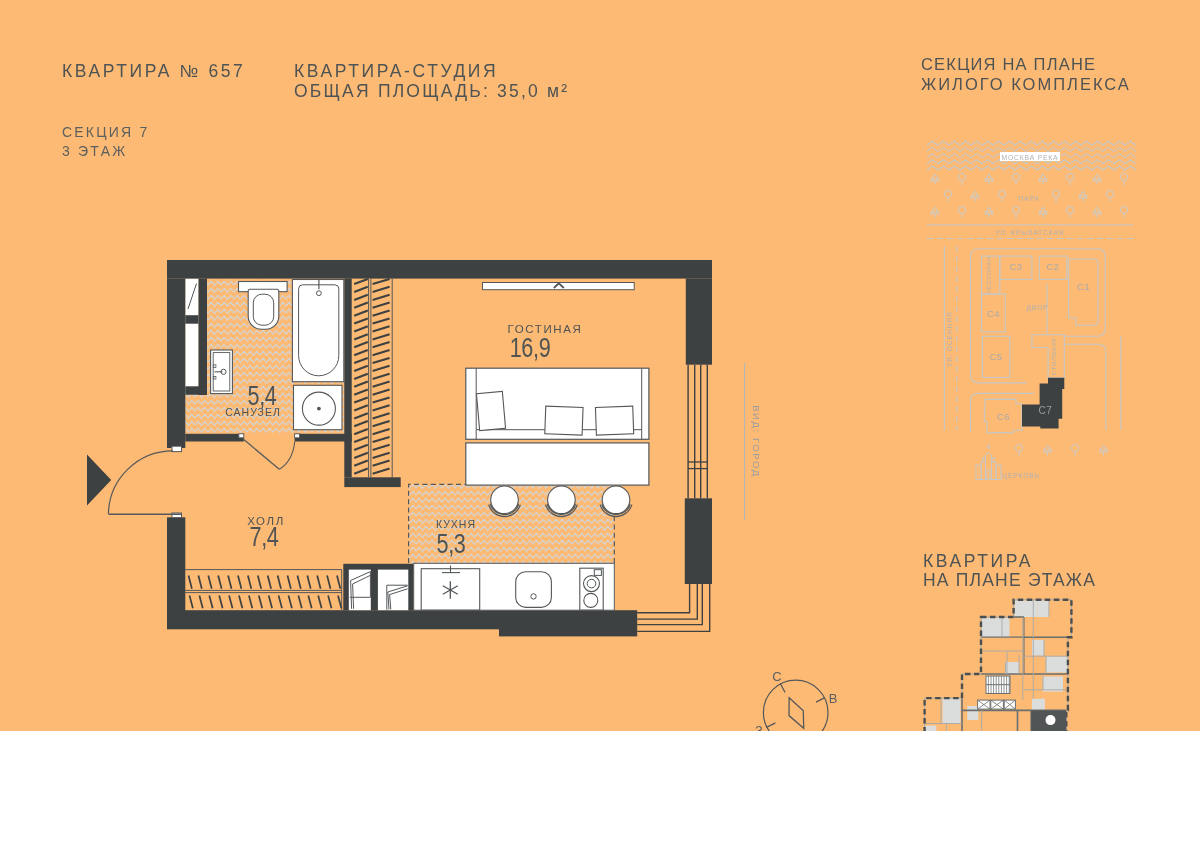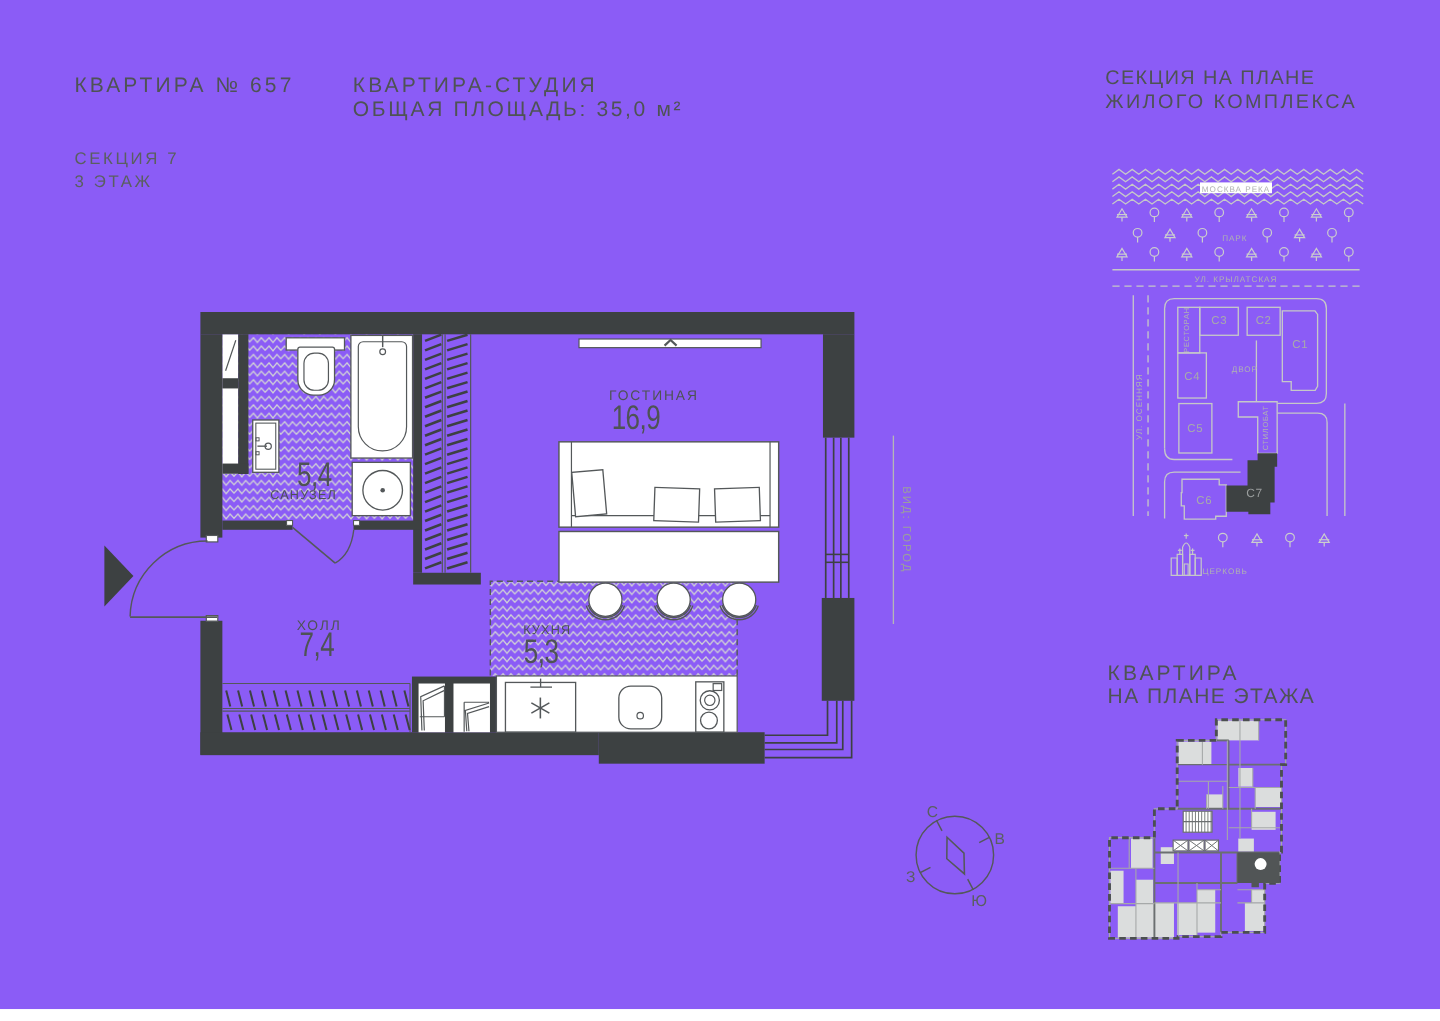--- a/index.html
+++ b/index.html
@@ -1,15 +1,15 @@
 <!DOCTYPE html>
 <html><head><meta charset="utf-8">
 <style>
 html,body{margin:0;padding:0;background:#ffffff;}
-#page{position:relative;width:1200px;height:841px;background:#8b5cf6;overflow:hidden;
+#page{position:relative;width:1200px;height:731px;background:#fdba74;overflow:hidden;
 font-family:"Liberation Sans",sans-serif;}
 svg text{font-family:"Liberation Sans",sans-serif;}
 </style></head>
 <body>
 
 <div id="page">
 <svg width="1200" height="851" viewBox="0 0 1200 851">
 
 <text x="62" y="77" font-size="17.5" letter-spacing="2.6" fill="#4e5354" text-anchor="start" font-weight="normal">КВАРТИРА № 657</text>
 

